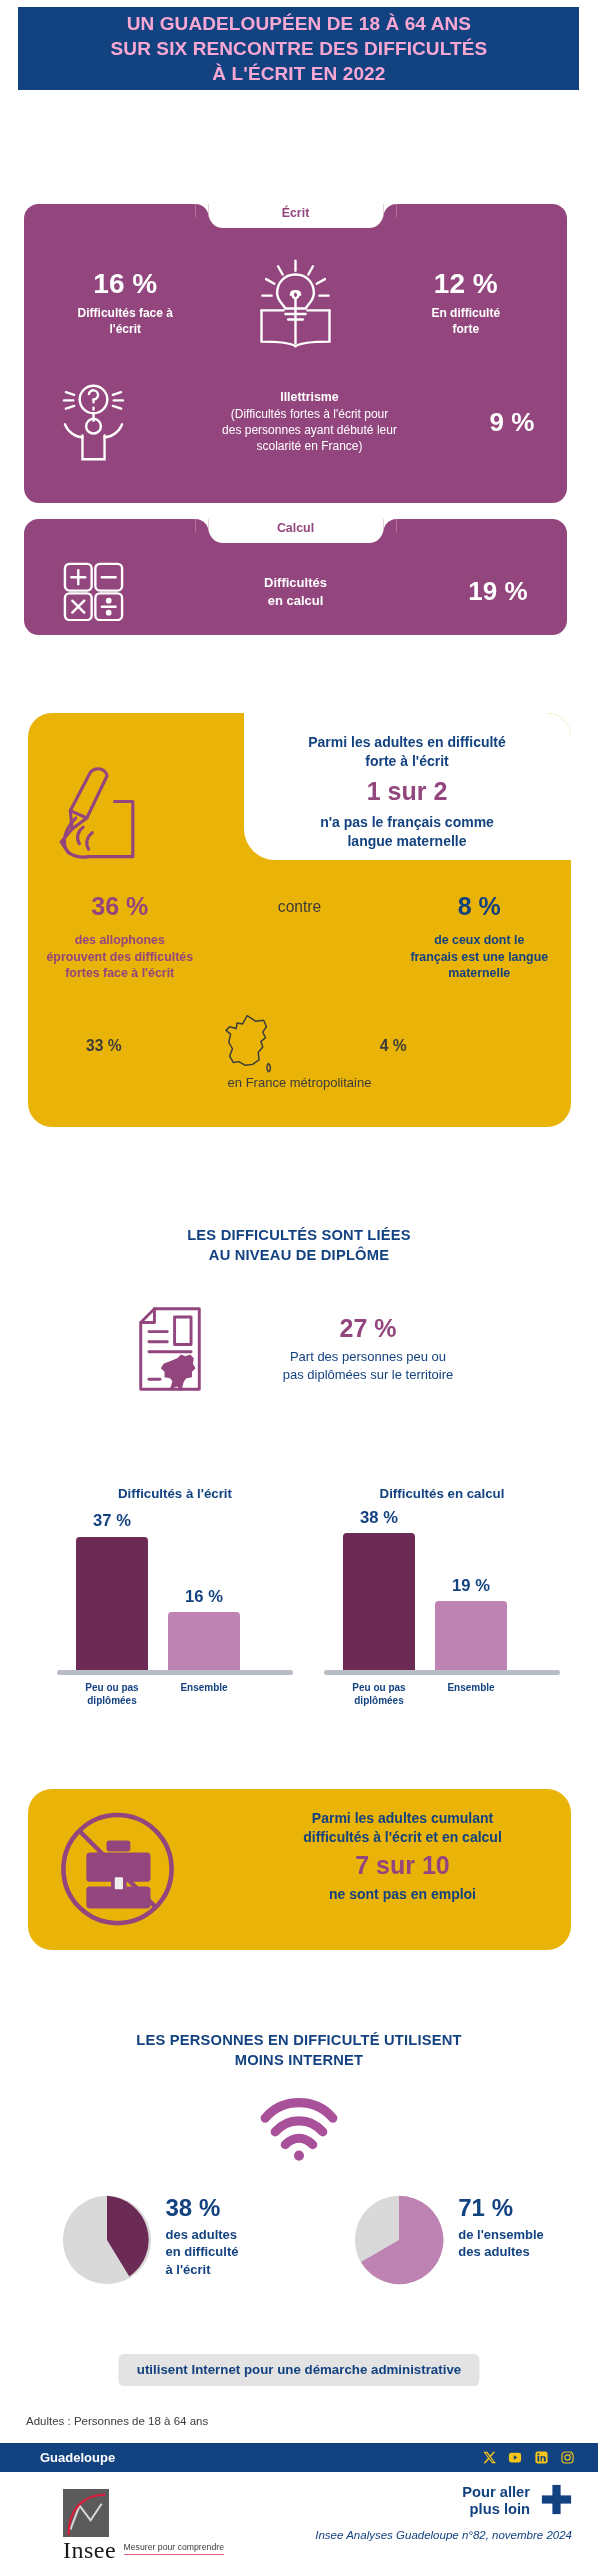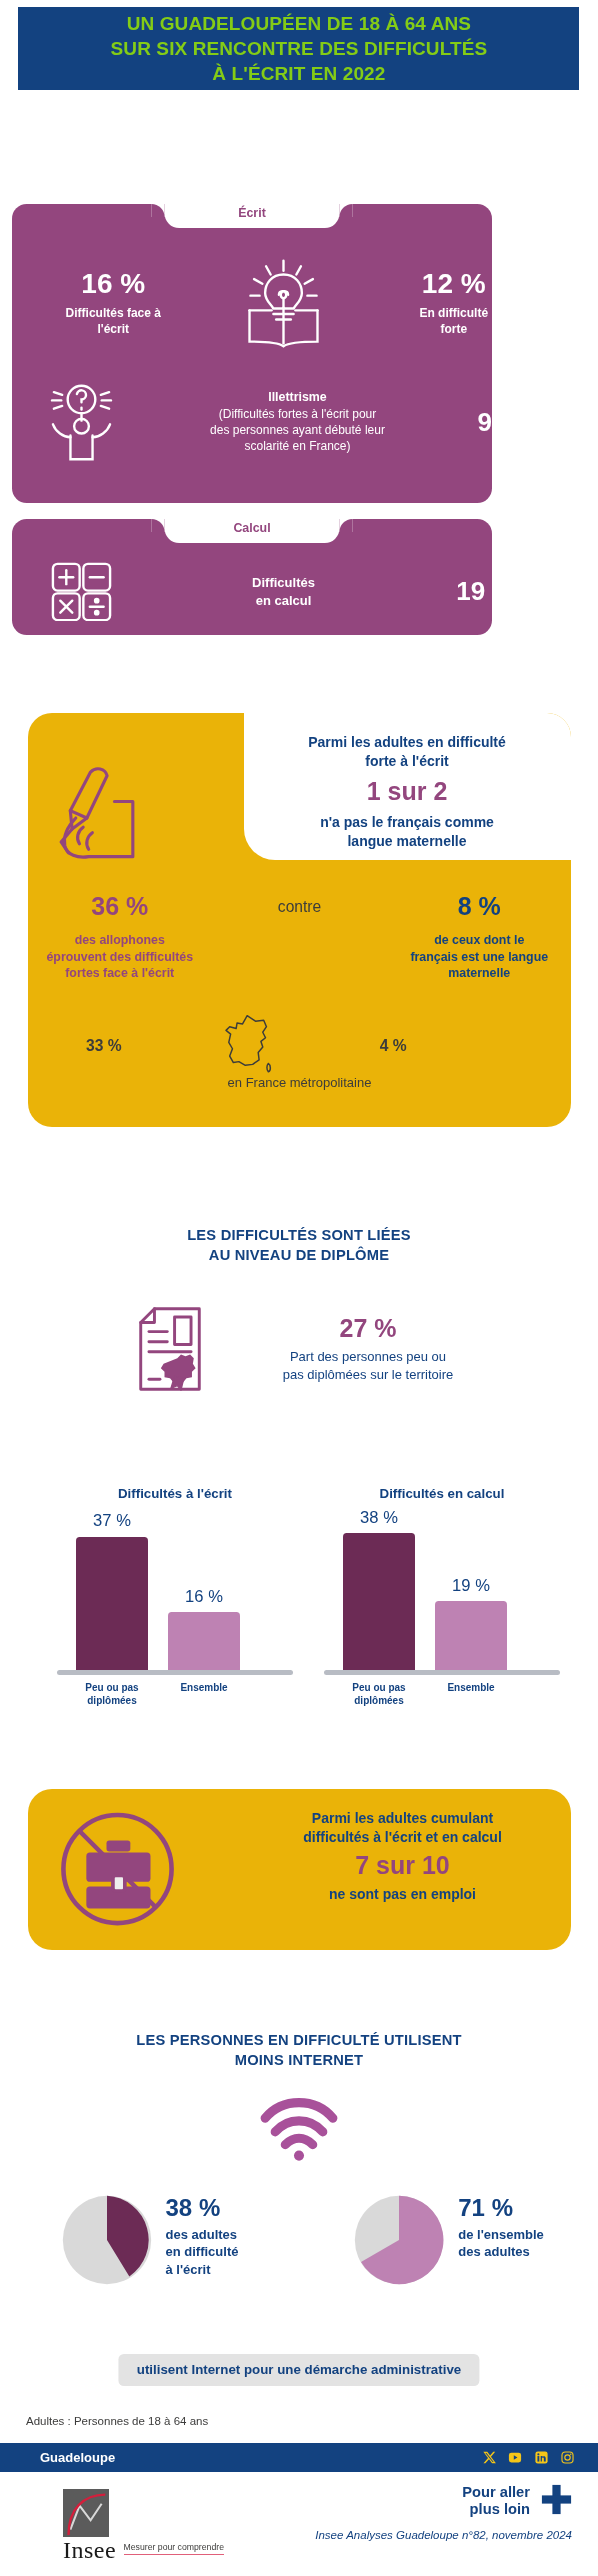--- a/index.html
+++ b/index.html
@@ -12,29 +12,29 @@
   .page { position: relative; width: 598px; height: 2576px; }
 
   
   .header {
     position: absolute; left: 18.4px; top: 7.4px;
     width: 561px; height: 83px;
     background: #134280;
     display: flex; align-items: center; justify-content: center;
   }
   .header h1 {
-    color: #84cc16;
+    color: #f9a8d4;
     font-size: 19px; font-weight: bold;
     line-height: 1.32; text-align: center;
     letter-spacing: 0.1px;
   }
 
   
   .purple-card {
-    position: absolute; left: 12px; width: 480px;
+    position: absolute; left: 24px; width: 543px;
     background: #93467e;
     border-radius: 14.7px;
   }
   .notch {
     position: absolute; left: 50%; top: 0;
     transform: translateX(-50%);
     width: 175px; height: 24px;
     background: #ffffff;
     border-bottom-left-radius: 14.7px;
     border-bottom-right-radius: 14.7px;
@@ -128,21 +128,21 @@
   .dip-txt .num { color:#93467e; font-size: 25px; font-weight: bold; }
   .dip-txt .lbl { color:#134280; font-size: 13px; line-height: 1.4; margin-top: 5.5px; }
 
   
   .chart { position: absolute; width: 276px; }
   .chart-title { text-align: center; color:#134280; font-size: 13.3px; font-weight: bold; }
   .chart-plot { position: relative; height: 161px; margin-top: 13px; }
   .bar { position: absolute; bottom: 5.5px; border-radius: 3.7px 3.7px 0 0; }
   .bar-dark  { background: #6c2b55; }
   .bar-light { background: #be82b3; }
-  .bar-val { position: absolute; color:#134280; font-size: 16.6px; font-weight: normal; text-align: center; }
+  .bar-val { position: absolute; color:#134280; font-size: 16.6px; font-weight: bold; text-align: center; }
   .axis { position: absolute; bottom: 0; left: 20px; width: 236px; height: 5.5px; background: #b8bcc4; border-radius: 2.8px; }
   .cat-lbl { position: absolute; color:#134280; font-size: 10px; font-weight: bold; text-align: center; line-height: 1.3; }
 
   
   .pie-row { position: absolute; width: 598px; display: flex; align-items: flex-start; }
   .pie-unit { flex: 1; display: flex; align-items: flex-start; justify-content: center; gap: 13px; }
   .pie-label .num { color:#134280; font-size: 24px; font-weight: bold; }
   .pie-label .txt { color:#134280; font-size: 13px; font-weight: bold; line-height: 1.35; margin-top: 3.7px; }
 
   .legend-bar {

